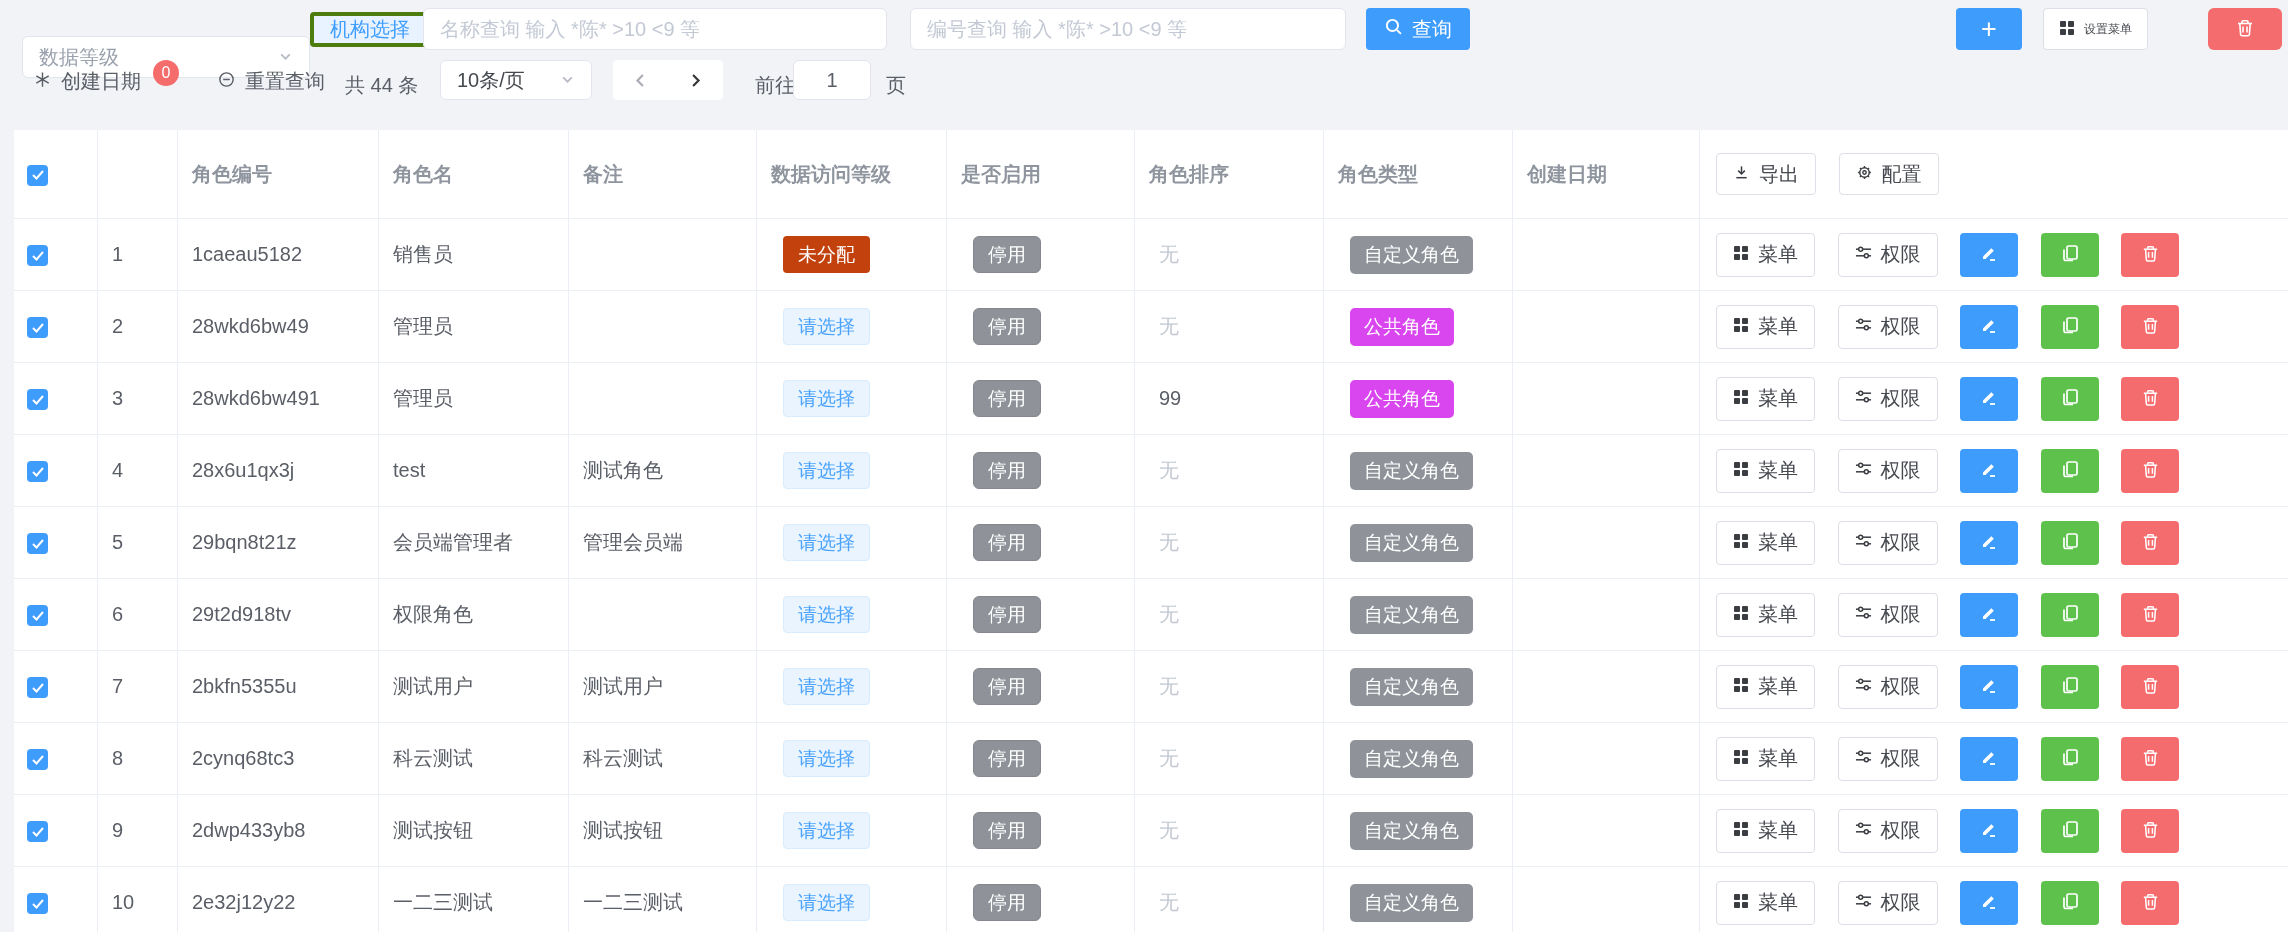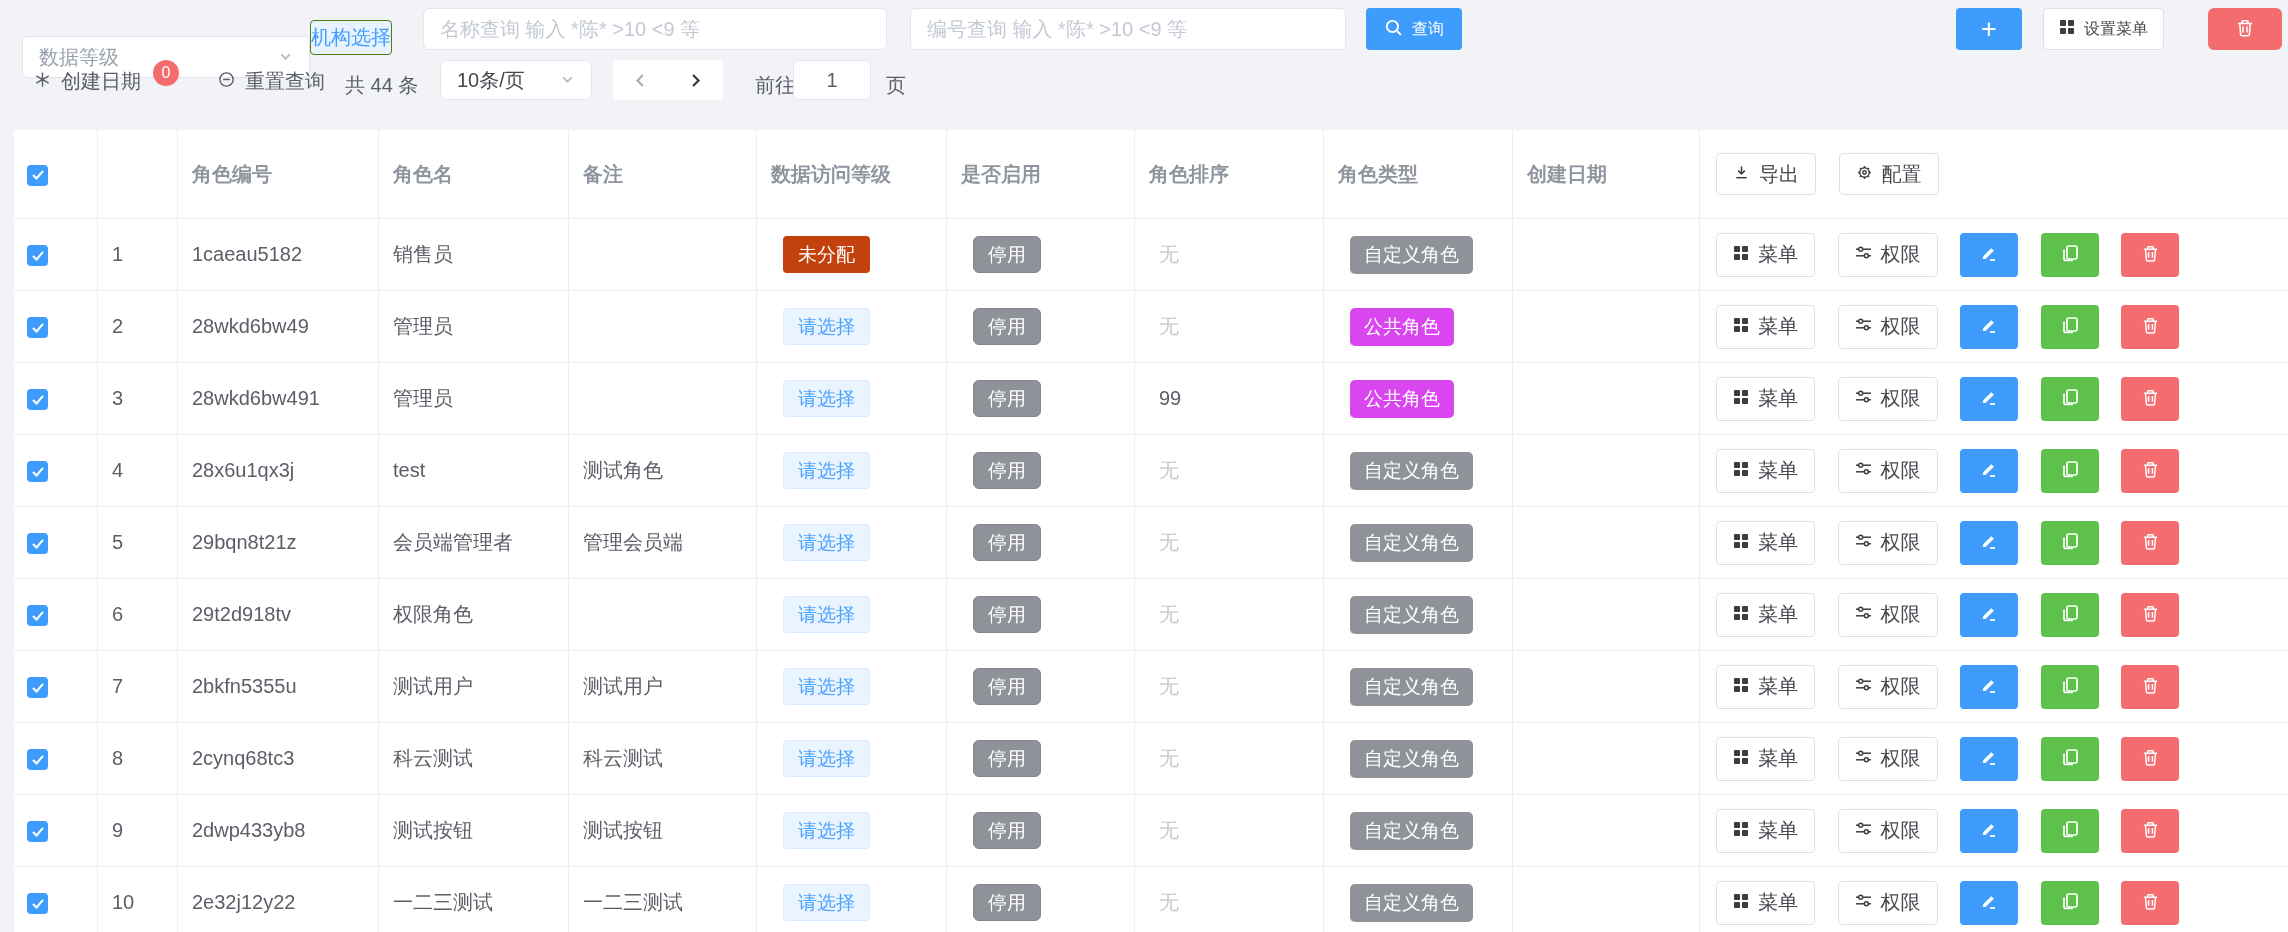--- a/index.html
+++ b/index.html
@@ -14,46 +14,46 @@
   .abs { position: absolute; }
 
   
   .select-box {
     background: #fff; border: 1px solid #e2e5ec; border-radius: 6px;
     display: flex; align-items: center; justify-content: space-between;
     padding: 0 16px; font-size: 20px; color: #99a1ad; cursor: pointer;
   }
   #sel-datalevel { left: 22px; top: 8px; width: 288px; height: 42px; margin-top: 28px; }
   #btn-org {
-    left: 310px; top: 20px; height: 35px; padding: 0 0;
-    background: #e8f3ff; border: 1px solid #4d7c0f; border-radius: 4px;
+    left: 310px; top: 12px; height: 35px; padding: 0 16px;
+    background: #e8f3ff; border: 4px solid #4d7c0f; border-radius: 4px;
     color: #409eff; font-size: 20px; display: inline-flex; align-items: center; cursor: pointer;
   }
   .text-input {
     background: #fff; border: 1px solid #e2e5ec; border-radius: 6px;
     font-size: 20px; color: #5a5e66; padding: 0 16px; outline: none;
     font-family: "Liberation Sans", sans-serif;
   }
   .text-input::placeholder { color: #c3c9d4; }
   #inp-name { left: 423px; top: 8px; width: 464px; height: 42px; }
   #inp-code { left: 910px; top: 8px; width: 436px; height: 42px; }
   #btn-search {
     left: 1366px; top: 8px; height: 42px; padding: 0 18px;
     background: #3e9cfc; border: none; border-radius: 4px;
-    color: #fff; font-size: 16px; display: inline-flex; align-items: center; gap: 9px; cursor: pointer;
+    color: #fff; font-size: 20px; display: inline-flex; align-items: center; gap: 9px; cursor: pointer;
   }
   #btn-add {
     left: 1956px; top: 8px; width: 66px; height: 42px;
     background: #3e9cfc; border: none; border-radius: 4px;
     color: #fff; font-size: 27px; display: inline-flex; align-items: center; justify-content: center; cursor: pointer;
   }
   #btn-setmenu {
     left: 2043px; top: 8px; height: 42px; padding: 0 15px;
     background: #fff; border: 1px solid #dcdfe6; border-radius: 4px;
-    color: #45484e; font-size: 16px; display: inline-flex; align-items: center; gap: 9px; cursor: pointer;
+    color: #45484e; font-size: 12px; display: inline-flex; align-items: center; gap: 9px; cursor: pointer;
   }
   #btn-del-top {
     left: 2208px; top: 8px; width: 74px; height: 42px;
     background: #f46c6d; border: none; border-radius: 6px;
     display: inline-flex; align-items: center; justify-content: center; cursor: pointer;
   }
 
   
   .linklike { display: inline-flex; align-items: center; gap: 9px; font-size: 20px; color: #5a5e66; cursor: pointer; }
   #adv-query { left: 33px; top: 68px; }

